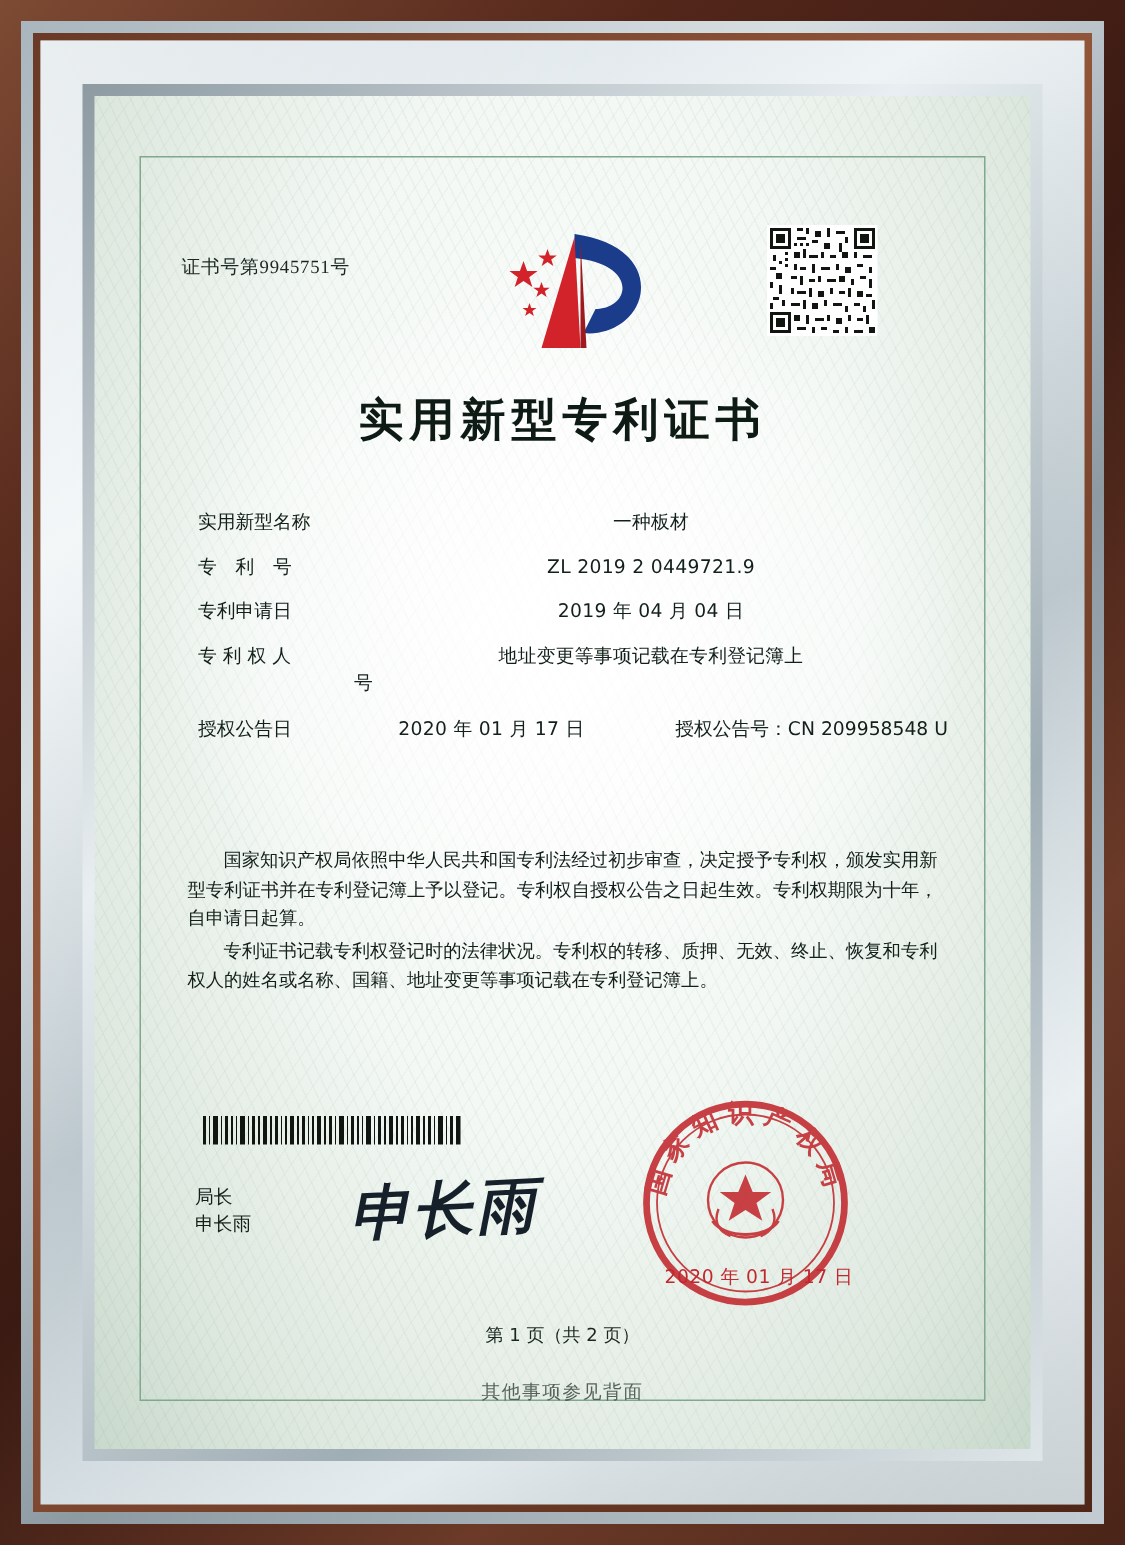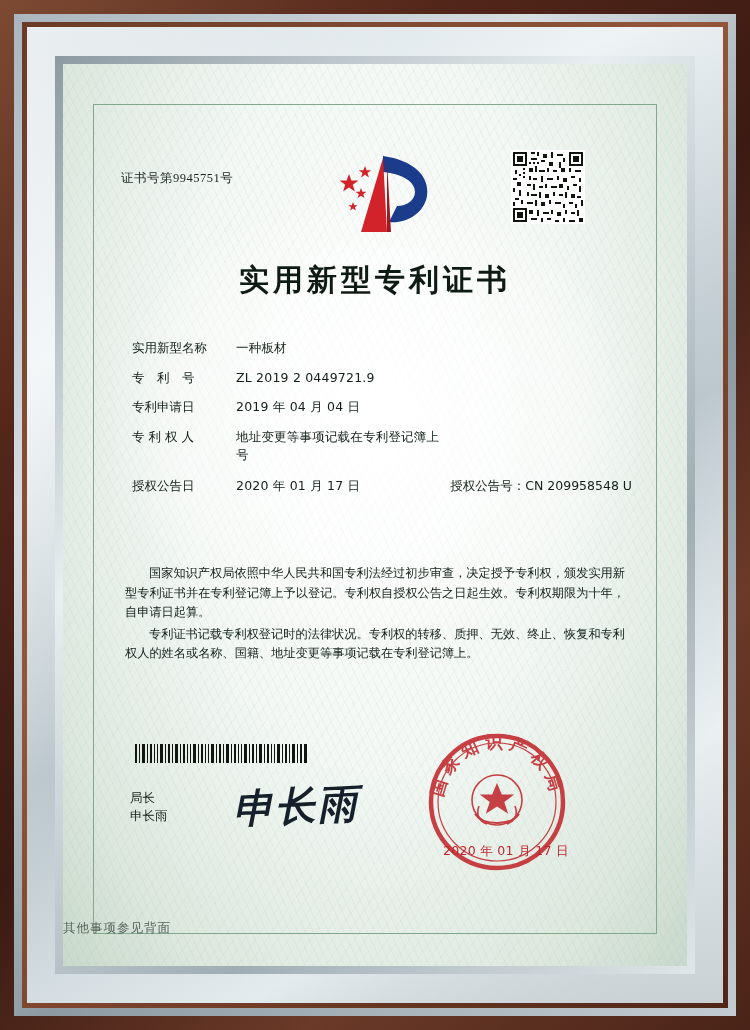--- a/index.html
+++ b/index.html
@@ -150,20 +150,21 @@
   }
   .field-label {
     width: 104px;
     flex: 0 0 104px;
     letter-spacing: 0px;
     white-space: nowrap;
   }
   .field-value {
     flex: 1 1 auto;
     letter-spacing: .2px;
+    text-align: center;
   }
   .field-row.two-col .field-value2-label {
     margin-left: 31px;
     white-space: nowrap;
   }
   .addr-second {
     margin-left: 104px;
     font-size: 12.5px;
     color: #132019;
     margin-top: -10px;
@@ -233,20 +234,21 @@
     left: 0; top: 818px;
     width: 624px;
     text-align: center;
     font-size: 12px;
     color: #1b2620;
   }
   .back-note {
     position: absolute;
     left: 0; top: 856px;
     width: 624px;
+    text-align: center;
     font-size: 12.5px;
     color: #55625a;
     letter-spacing: 1px;
   }
 </style>
 </head>
 <body>
 
 <div class="frame-outer">
   <div class="frame-bevel1"></div>
@@ -493,15 +495,16 @@
             <path d="M 18,6 C 22,16 16,22 10,24" fill="none" stroke="#c1272d" stroke-width="1.6"></path>
           </g>
           <text font-family="'DejaVu Sans', sans-serif" font-size="17" font-weight="bold" fill="#c1272d" letter-spacing="6">
             <textPath href="#sealArcTop" startOffset="50%" text-anchor="middle">国家知识产权局</textPath>
           </text>
         </g>
       </svg>
     </div>
     <div class="seal-date">2020 年 01 月 17 日</div>
 
+    <div class="page-no">第 1 页（共 2 页）</div>
     <div class="back-note">其他事项参见背面</div>
   </div>
 </div>
 
 </body></html>

